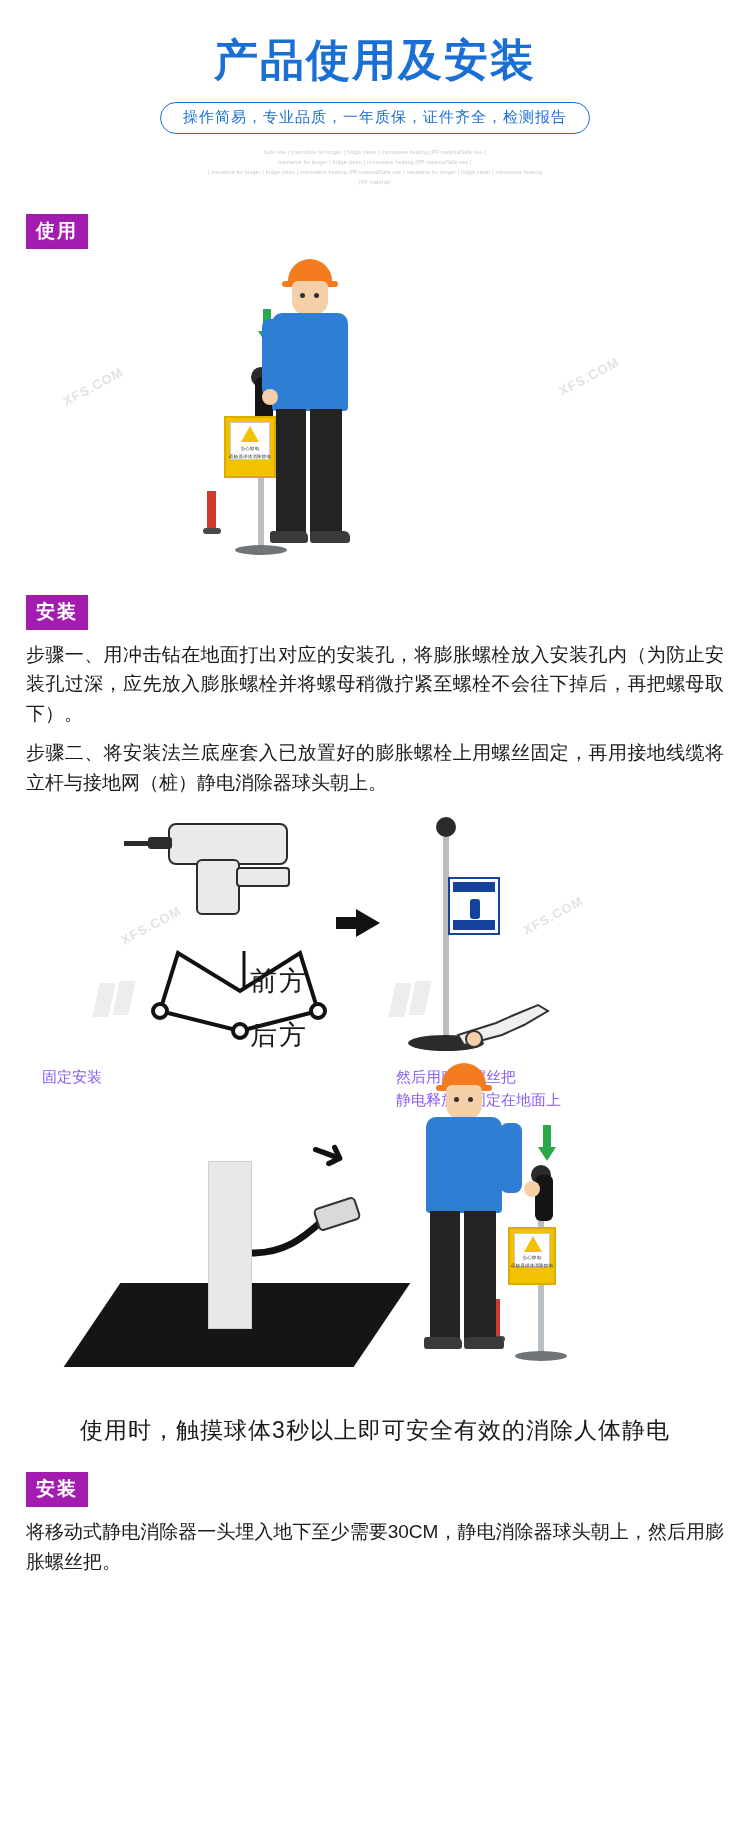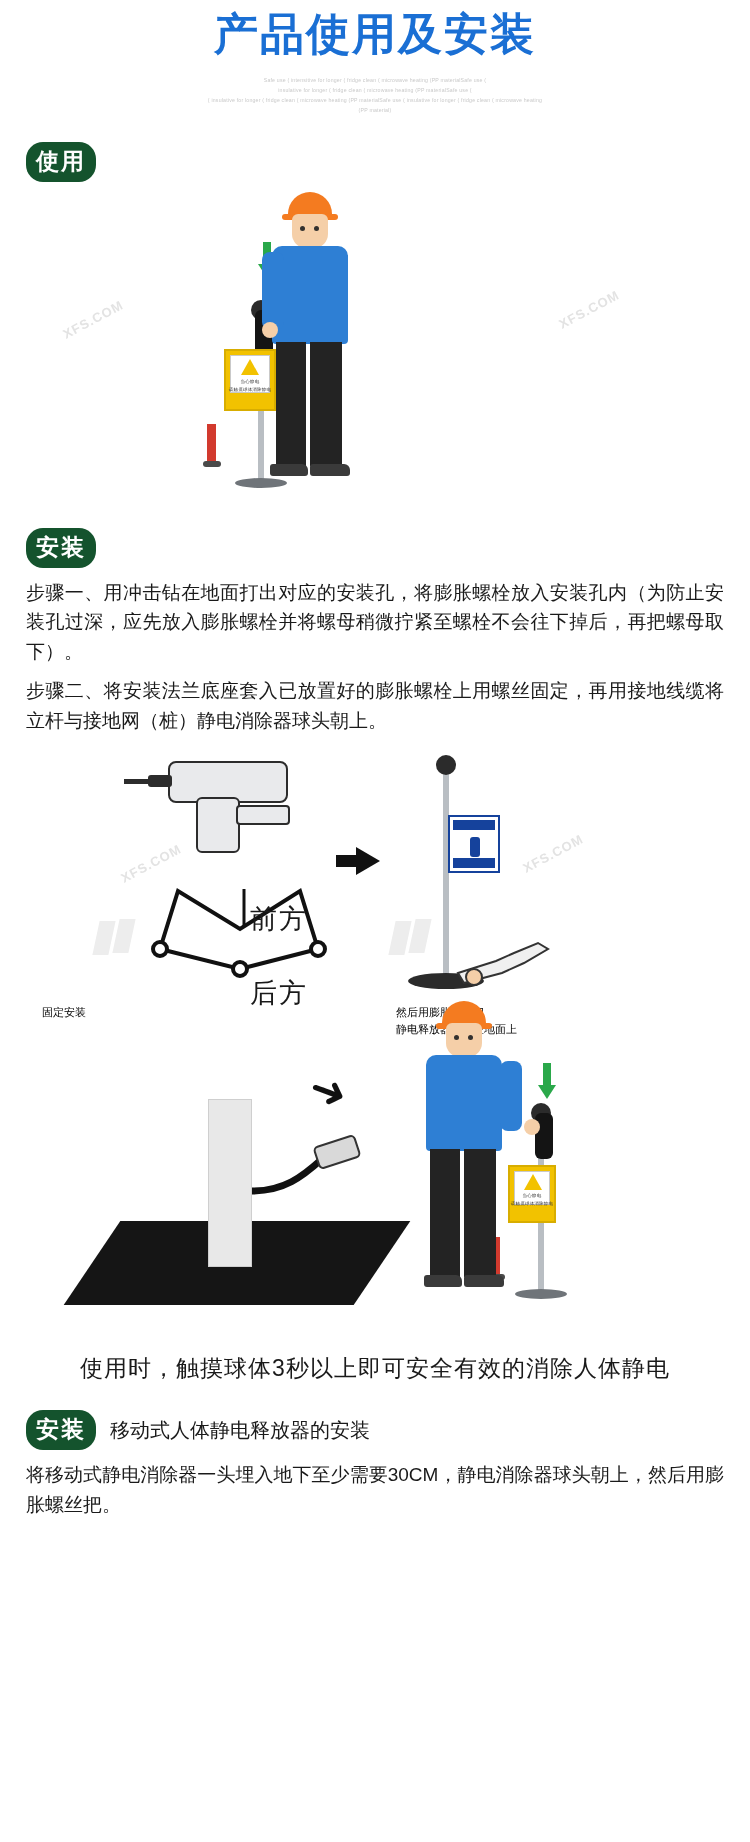--- a/index.html
+++ b/index.html
@@ -12,21 +12,21 @@
     width: 750px;
     height: 1842px;
     font-family: "Liberation Sans", sans-serif;
     color: #1a1a1a;
     overflow: hidden;
     position: relative;
   }
 
   
   .header {
-    padding-top: 10px;
+    padding-top: 36px;
     text-align: center;
   }
   .main-title {
     font-size: 44px;
     font-weight: bold;
     color: #1a6fd4;
     letter-spacing: 2px;
     line-height: 1.1;
     margin-bottom: 18px;
   }
@@ -50,28 +50,27 @@
   }
 
   
   .label-row {
     display: flex;
     align-items: center;
     padding: 0 26px;
     margin-top: 26px;
   }
   .tag {
-    background: #14532d;
+    background: #a21caf;
     color: #fff;
-    font-size: 23px;
+    font-size: 19px;
     font-weight: bold;
     padding: 4px 10px 5px 10px;
     letter-spacing: 2px;
     flex: 0 0 auto;
-    border-radius: 17px;
   }
   .label-text {
     font-size: 20px;
     color: #1a1a1a;
     margin-left: 8px;
     line-height: 1.3;
   }
   .label-text.spaced { margin-left: 14px; }
 
   .para {
@@ -283,23 +282,23 @@
   .arrow-dl {
     position: absolute;
     font-size: 44px;
     color: #111;
     line-height: 1;
     transform: rotate(20deg);
   }
 
   .cap {
     position: absolute;
-    font-size: 11px;
+    font-size: 15px;
     line-height: 1.5;
-    color: #000000;
+    color: #8b5cf6;
     white-space: pre-line;
   }
   .big-word {
     position: absolute;
     font-size: 27px;
     color: #1a1a1a;
     letter-spacing: 2px;
   }
 
   
@@ -311,20 +310,21 @@
     position: absolute;
     background: #e8e8e8;
     border: 1px solid #cfcfcf;
   }
 </style>
 </head>
 <body>
 
 <div class="header">
   <div class="main-title">产品使用及安装</div>
+  <div class="subtitle-pill">操作简易，专业品质，一年质保，证件齐全，检测报告</div>
   <div class="micro-text">
     <div>Safe use ( intensitive for longer ( fridge clean ( microwave heating (PP materialSafe use (</div>
     <div>insulative for longer ( fridge clean ( microwave heating (PP materialSafe use (</div>
     <div>( insulative for longer ( fridge clean ( microwave heating (PP materialSafe use ( insulative for longer ( fridge clean ( microwave heating</div>
     <div>(PP material)</div>
   </div>
 </div>
 
 <div class="label-row">
   <span class="tag">使用</span>
@@ -389,21 +389,21 @@
 
   <svg style="position:absolute; left:140px; top:118px;" width="200" height="130">
     <polyline points="20,80 38,22 100,60 160,22 178,80 100,100 20,80" fill="none" stroke="#111" stroke-width="4"></polyline>
     <circle cx="20" cy="80" r="7" fill="#fff" stroke="#111" stroke-width="4"></circle>
     <circle cx="178" cy="80" r="7" fill="#fff" stroke="#111" stroke-width="4"></circle>
     <circle cx="100" cy="100" r="7" fill="#fff" stroke="#111" stroke-width="4"></circle>
     <line x1="104" y1="20" x2="104" y2="58" stroke="#111" stroke-width="3"></line>
   </svg>
 
   <div class="big-word" style="left:250px; top:150px;">前方</div>
-  <div class="big-word" style="left:250px; top:224px;">后方</div>
+  <div class="big-word" style="left:250px; top:204px;">后方</div>
 
   <div class="arrow-right-stem" style="left:336px; top:104px;"></div>
   <div class="arrow-right" style="left:356px; top:96px;"></div>
 
   <div class="pole-rod" style="left:443px; top:20px; height:212px;"></div>
   <div class="pole-ball" style="left:436px; top:4px;"></div>
   <div style="position:absolute; left:408px; top:222px; width:76px; height:16px; background:#2b2b2b; border-radius:50%;"></div>
 
   <div class="bsign" style="left:448px; top:64px; width:52px; height:58px;">
     <div class="bsign-band" style="top:3px;"></div>
@@ -462,15 +462,14 @@
     <div class="pants" style="left:464px; top:88px; width:32px; height:128px;"></div>
     <div class="shoe" style="left:424px; top:214px; width:38px; height:12px;"></div>
     <div class="shoe" style="left:464px; top:214px; width:40px; height:12px;"></div>
   </div>
 </div>
 
 <div class="big-line">使用时，触摸球体3秒以上即可安全有效的消除人体静电</div>
 
 <div class="label-row">
   <span class="tag">安装</span>
-  <span class="label-text spaced">移动式人体静电释放器的安装</span>
 </div>
 <div class="para">将移动式静电消除器一头埋入地下至少需要30CM，静电消除器球头朝上，然后用膨胀螺丝把。</div>
 
 </body></html>

